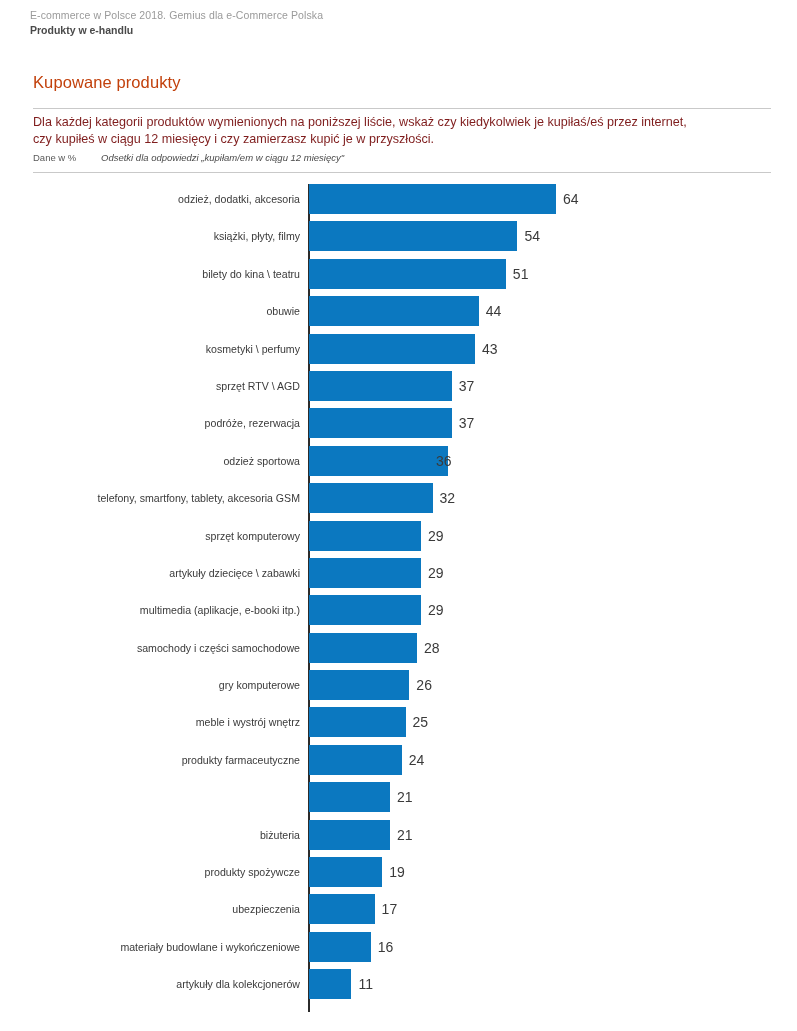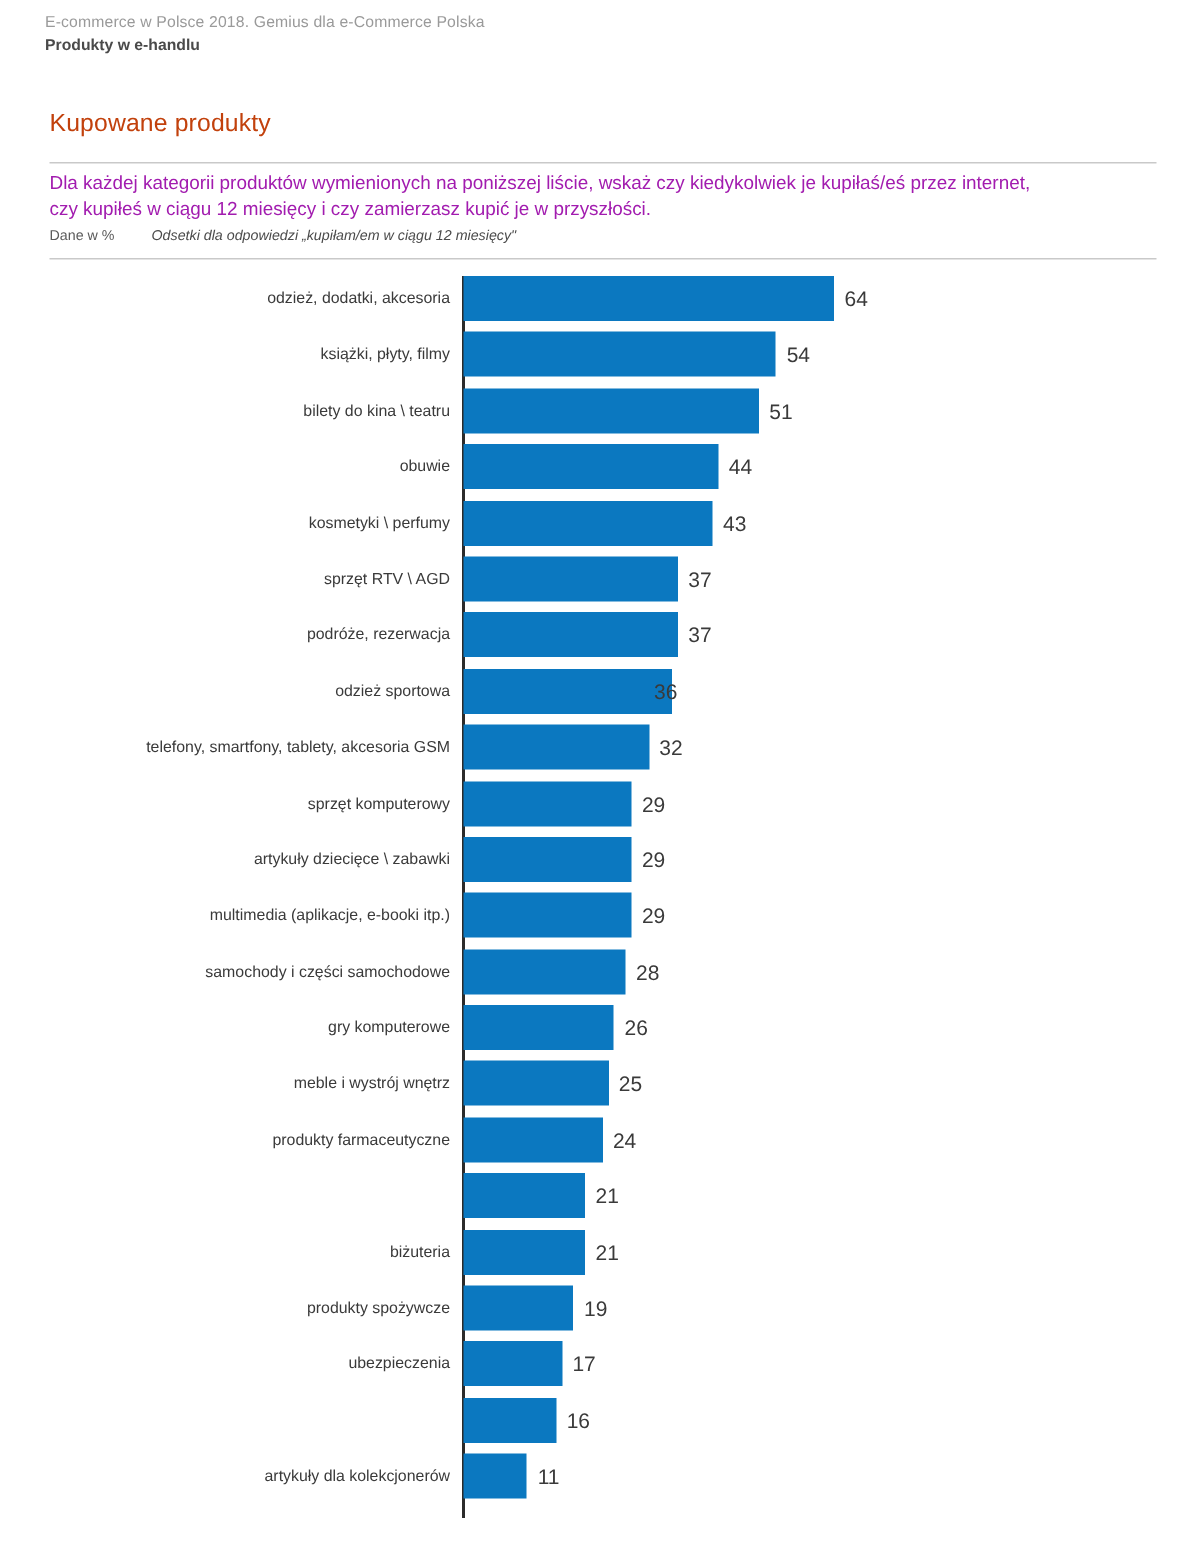--- a/index.html
+++ b/index.html
@@ -67,21 +67,21 @@
   .rule-top    { top: 108px; }
   .rule-bottom { top: 172px; }
 
   
   .question {
     position: absolute;
     left: 33px;
     top: 114px;
     width: 700px;
     font-size: 12.6px;
-    color: #a21caf;
+    color: #7f1d1d;
     line-height: 17px;
   }
   .question .line { white-space: nowrap; }
 
   .subnote {
     position: absolute;
     left: 33px;
     top: 151px;
     width: 700px;
     font-size: 9.5px;
@@ -273,20 +273,21 @@
           <div class="row-label">produkty spożywcze</div>
           <div class="bar" style="width: 73.34px; background: rgb(11, 120, 192);"></div>
           <div class="bar-value" style="left: 389.34px;">19</div>
         </div>
         <div class="row">
           <div class="row-label">ubezpieczenia</div>
           <div class="bar" style="width: 65.62px; background: rgb(11, 120, 192);"></div>
           <div class="bar-value" style="left: 381.62px;">17</div>
         </div>
         <div class="row">
+          <div class="row-label">materiały budowlane i wykończeniowe</div>
           <div class="bar" style="width: 61.76px; background: rgb(11, 120, 192);"></div>
           <div class="bar-value" style="left: 377.76px;">16</div>
         </div>
         <div class="row">
           <div class="row-label">artykuły dla kolekcjonerów</div>
           <div class="bar" style="width: 42.46px; background: rgb(11, 120, 192);"></div>
           <div class="bar-value" style="left: 358.46px;">11</div>
         </div>
       </div>
   </div>

